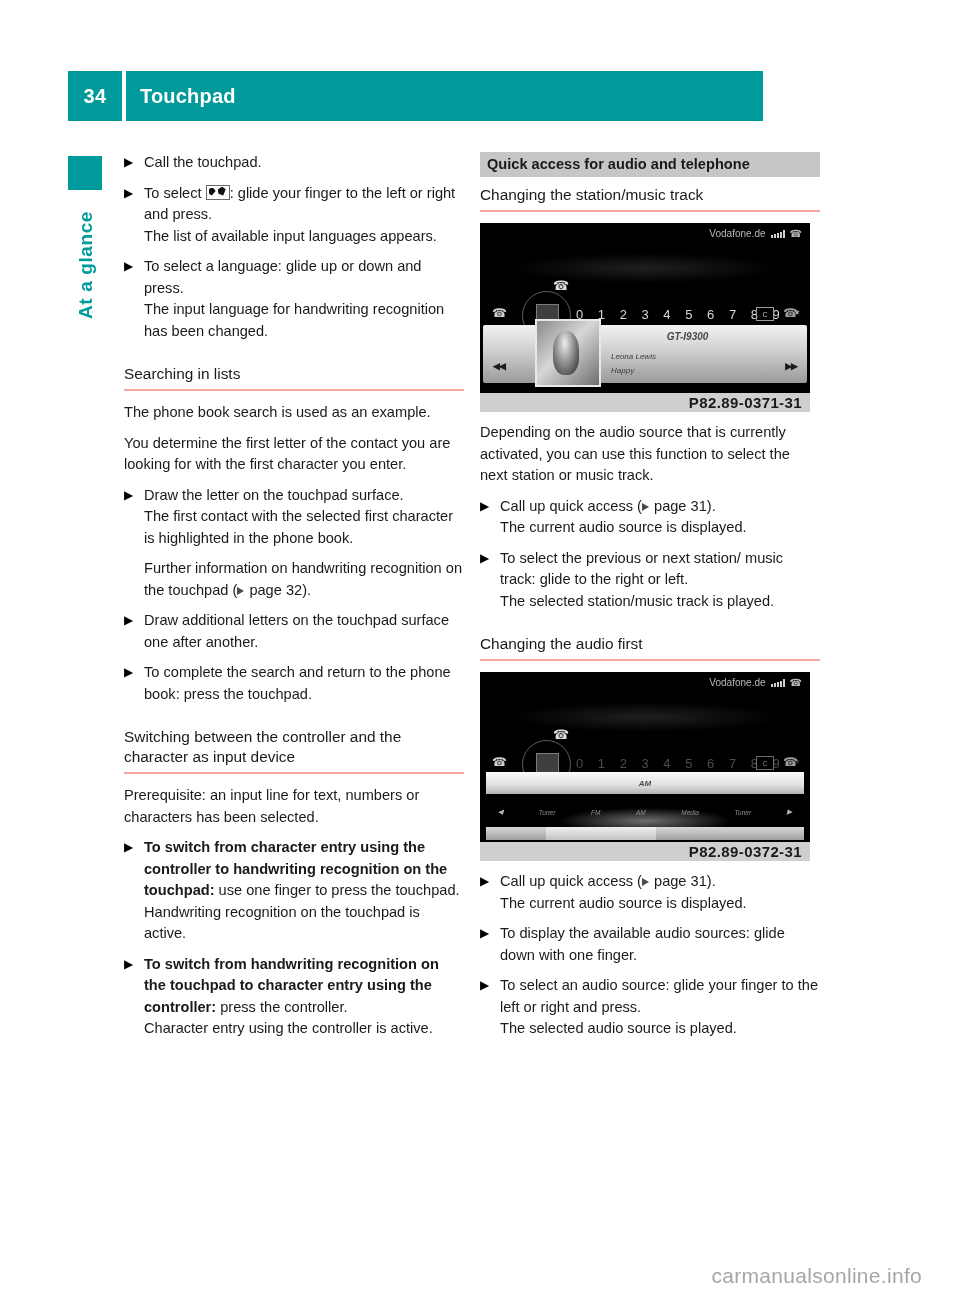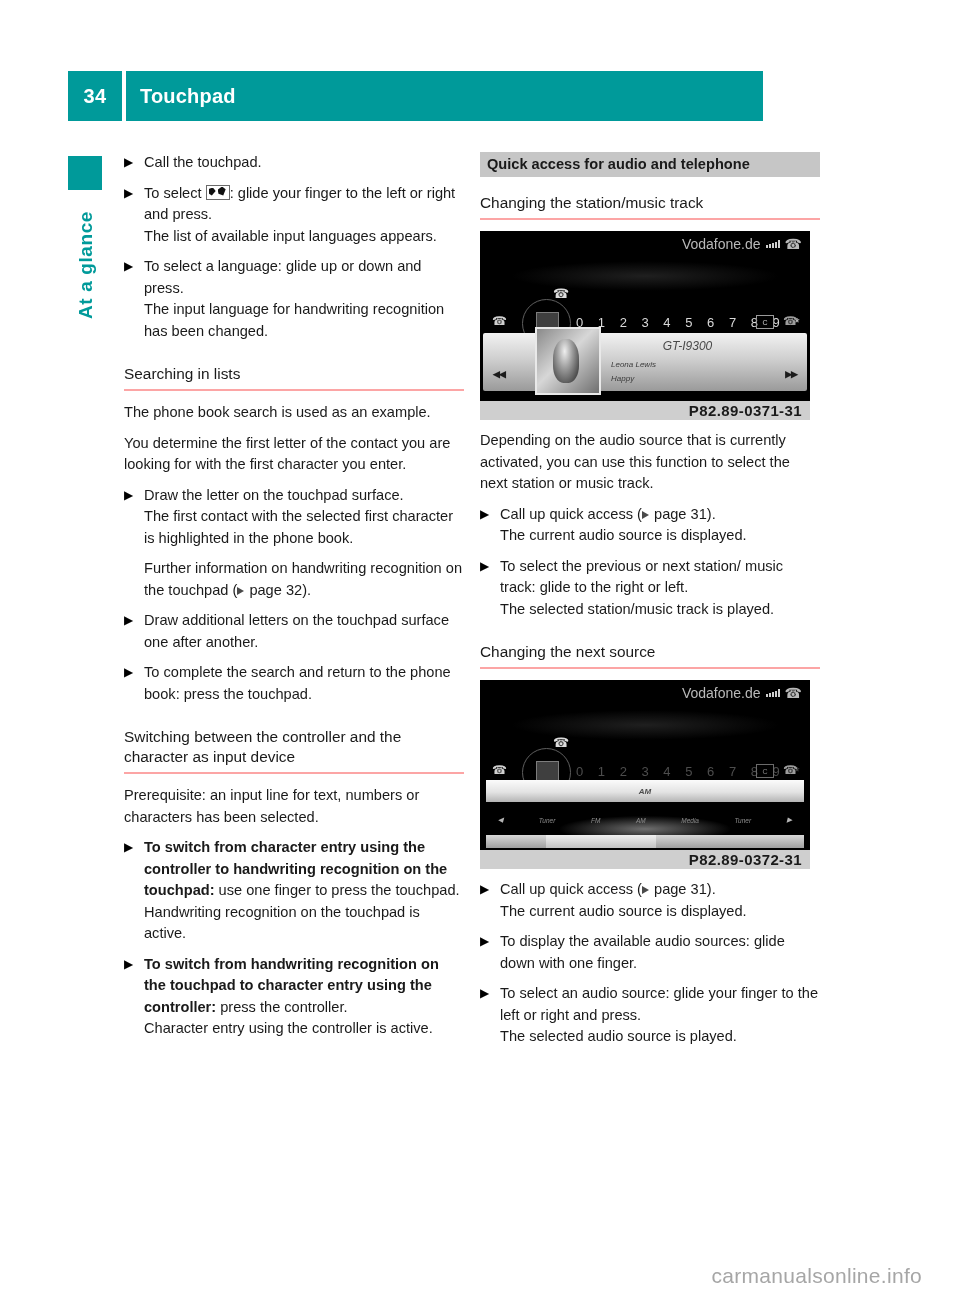--- a/index.html
+++ b/index.html
@@ -124,21 +124,21 @@
   }
   .step b { font-weight: bold; }
   .gap-md { height: 13px; }
 
   
   .h-gray {
     background: #c6c6c6;
     font-size: 14.6px;
     font-weight: bold;
     padding: 4px 7px 5px 7px;
-    margin-bottom: 16px;
+    margin-bottom: 8px;
     display: block;
   }
   .h-rule {
     font-size: 15.4px;
     font-weight: normal;
     line-height: 20px;
     border-bottom: 2px solid #fca5a5;
     padding-bottom: 5px;
     margin-bottom: 11px;
   }
@@ -169,21 +169,21 @@
     padding-right: 8px;
     letter-spacing: 0.4px;
   }
 
   
   .ht-status {
     position: absolute;
     top: 5px;
     right: 8px;
     color: #b9b9b9;
-    font-size: 14px;
+    font-size: 10px;
     display: flex;
     align-items: center;
     gap: 5px;
   }
   .ht-bars {
     display: inline-flex;
     align-items: flex-end;
     gap: 1px;
     height: 8px;
   }
@@ -314,23 +314,23 @@
     background: radial-gradient(ellipse at 45% 28%, #efefef 0%, #9d9d9d 38%, #4f4f4f 78%);
     border-radius: 45% 45% 40% 40%;
   }
   .ht-track-title {
     position: absolute;
     left: 125px;
     top: 6px;
     right: 40px;
     text-align: center;
     color: #4a4a4a;
-    font-size: 12px;
+    font-size: 10px;
     font-style: italic;
-    font-weight: normal;
+    font-weight: bold;
   }
   .ht-artist {
     position: absolute;
     left: 128px;
     top: 27px;
     color: #3b3b3b;
     font-size: 8px;
     font-style: italic;
   }
   .ht-song {
@@ -600,21 +600,21 @@
   </div>
 
   <div class="step">
     <span class="marker">▶</span>
     <span>To select the previous or next station/ music track: glide to the right or left.</span>
     <span class="sub">The selected station/music track is played.</span>
   </div>
 
   <div class="gap-md"></div>
 
-  <div class="h-rule">Changing the next source</div>
+  <div class="h-rule">Changing the audio first</div>
 
   <div class="figure">
     <div class="fig-screen">
       <div class="ht-glow"></div>
       <div class="ht-status">
         <span>Vodafone.de</span>
         <span class="ht-bars">
             <i></i>
             <i></i>
             <i></i>

